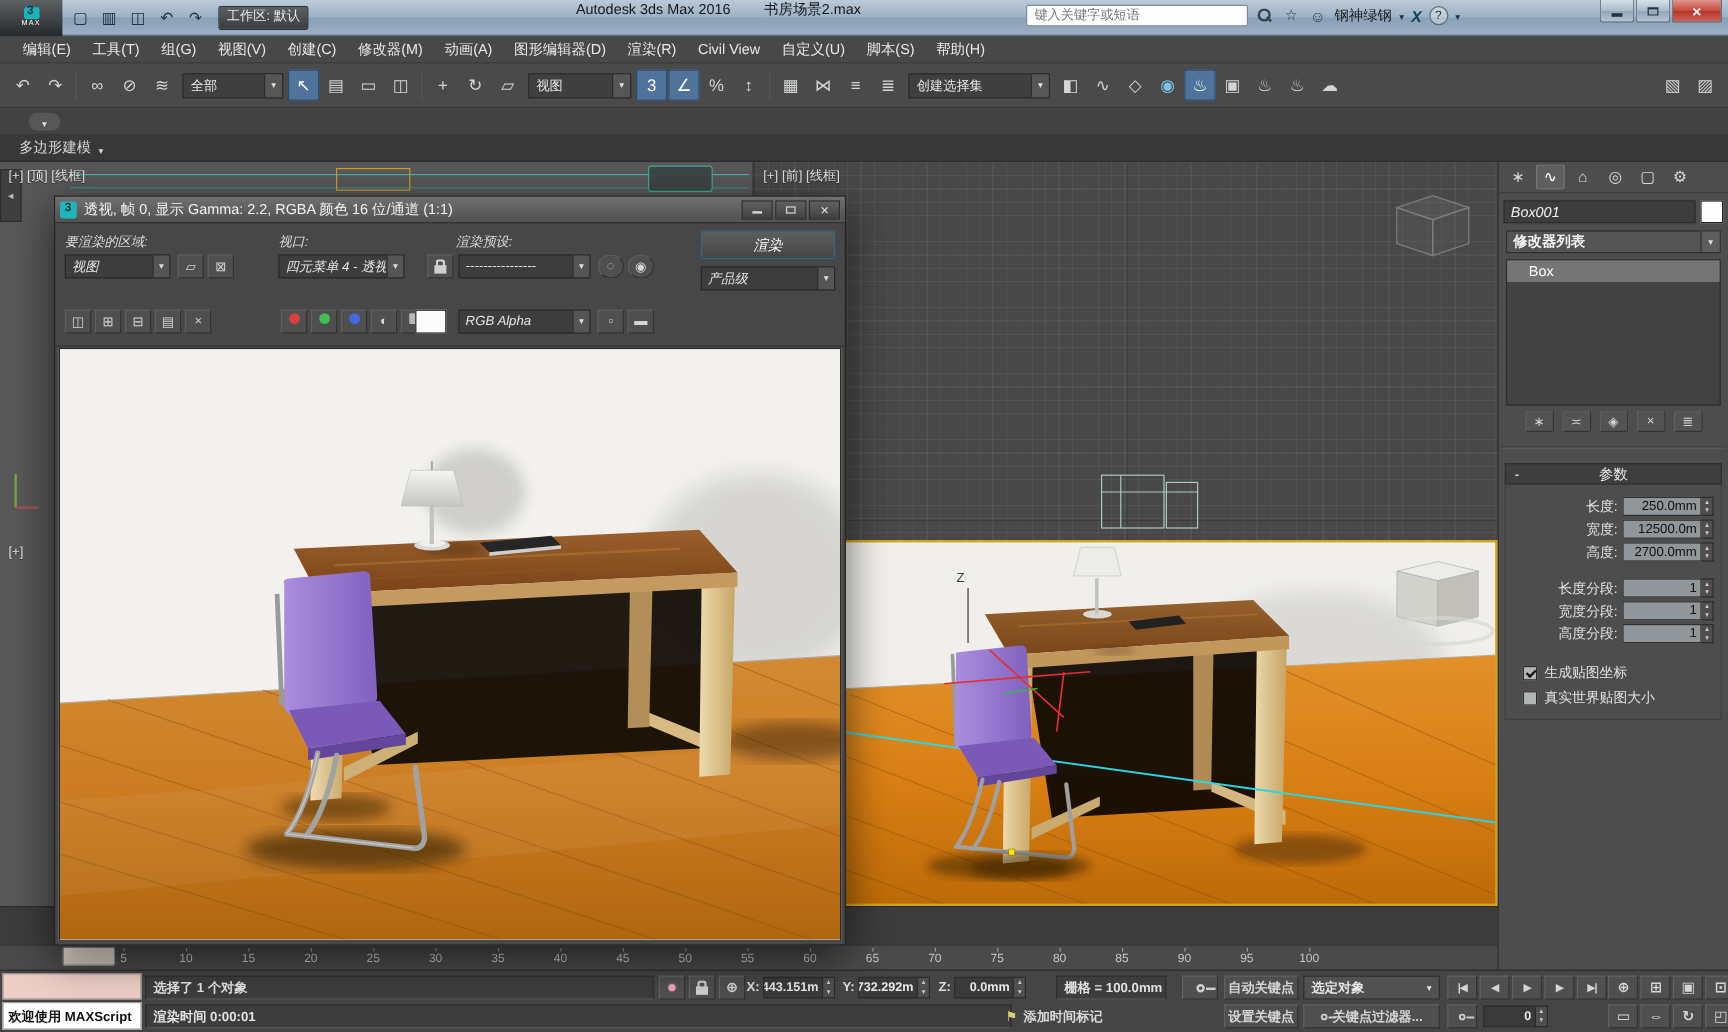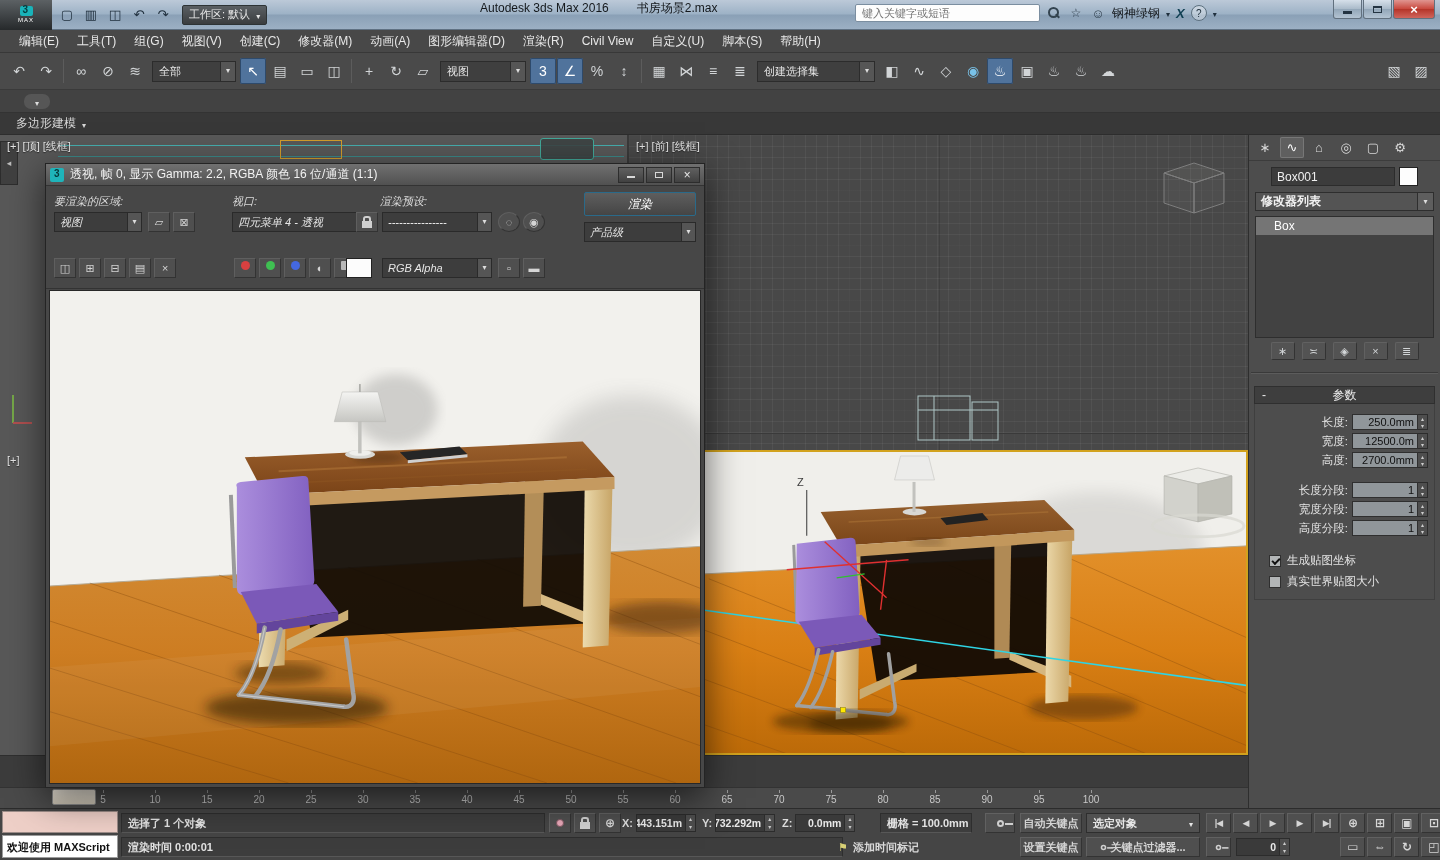--- a/index.html
+++ b/index.html
@@ -13,21 +13,21 @@
     background:linear-gradient(#bcc9d8,#9db2c6 48%,#8aa0b6 52%,#9cb0c4);display:flex;align-items:center;
     border-bottom:1px solid #5f7183;}
   .app-btn{width:52px;height:30px;background:linear-gradient(#5c6164,#26292b);display:flex;flex-direction:column;
     align-items:center;justify-content:center;cursor:pointer;}
   .app-logo{width:13px;height:10px;background:#19b3b9;border-radius:2px;position:relative;}
   .app-logo::before{content:"3";position:absolute;left:3px;top:-2px;color:#063c3e;font-size:10px;font-weight:bold;}
   .app-max{font-size:6px;color:#fff;letter-spacing:1px;margin-top:1px;}
   .qat{display:flex;align-items:center;margin-left:4px;gap:2px;}
   .qat-btn{width:22px;height:22px;display:grid;place-items:center;color:#20303e;font-size:13px;border-radius:2px;}
   .ws-dd{margin-left:8px;height:20px;background:linear-gradient(#5a5f63,#3a3d3f);border:1px solid #2d3335;
-    border-radius:2px;display:flex;align-items:center;padding:0 6px;color:#e8e8e8;font-size:11px;gap:6px;}
+    border-radius:2px;display:flex;align-items:center;padding:0 6px;color:#e8e8e8;font-size:11px;gap:6px;flex-direction:column;}
   .title-text{position:absolute;left:480px;top:0;height:16px;display:flex;align-items:center;gap:28px;
     color:#14181c;font-size:12px;}
   .search-wrap{position:absolute;left:855px;top:4px;display:flex;align-items:center;gap:6px;}
   .search{width:185px;height:18px;border:1px solid #7b8ea0;border-radius:2px;background:#fdfdfd;
     font-size:11px;padding:0 6px;color:#333;font-family:inherit;}
   .mini-ic{width:16px;height:16px;display:grid;place-items:center;color:#2c3b48;font-size:12px;}
   .mag{position:relative;}
   .mag::before{content:"";position:absolute;left:2px;top:2px;width:7px;height:7px;border:2px solid #33434f;border-radius:50%;}
   .mag::after{content:"";position:absolute;left:9px;top:10px;width:5px;height:2px;background:#33434f;transform:rotate(45deg);}
   .ic-star::before{content:"☆";}
@@ -137,21 +137,21 @@
   .keyshape::after{content:"";position:absolute;left:6px;top:1px;width:8px;height:2px;background:#cfcfcf;}
   .keyshape.small{transform:scale(.8);}
   .ic-abs::before{content:"⊕";font-size:12px;}
   .flatlbl{display:flex;align-items:center;gap:5px;color:#d8d8d8;font-size:11px;}
   .ic-flag::before{content:"⚑";color:#d8d075;font-size:11px;}
   
   .cmdpanel{position:absolute;left:1248px;top:135px;width:192px;height:673px;background:#4d4d4d;border-left:1px solid #2e2e2e;}
   .cp-tabs{height:26px;display:flex;align-items:center;padding:2px 4px;gap:3px;border-bottom:1px solid #3c3c3c;}
   .cpt{width:24px;height:21px;display:grid;place-items:center;color:#d8d8d8;font-size:13px;border-radius:2px;}
   .cpt.active{background:#5f5f5f;box-shadow:inset 0 0 0 1px #777;color:#fff;}
-  .cp-name{margin:6px 22px 0;display:flex;gap:4px;}
+  .cp-name{margin:6px 4px 0;display:flex;gap:4px;font-style:italic;}
   .cp-namefield{flex:1;height:19px;background:#3c3c3c;border:1px solid #2c2c2c;color:#f0f0f0;font-size:12px;
     display:flex;align-items:center;padding:0 5px;}
   .cp-swatch{width:19px;height:19px;background:#fdfdfd;border:1px solid #222;}
   .cp-mod{margin:6px 6px 0;height:19px;background:#545454;border:1px solid #2e2e2e;display:flex;align-items:center;}
   .cp-mod .val{flex:1;padding:0 5px;color:#f2f2f2;font-size:12px;font-weight:bold;}
   .cp-mod .arr{width:16px;height:100%;background:#5e5e5e;border-left:1px solid #2e2e2e;display:grid;place-items:center;color:#ddd;}
   .cp-stack{margin:5px 6px 0;height:122px;background:#424242;border:1px solid #2e2e2e;}
   .stack-row{height:18px;background:#757575;color:#fff;font-size:12px;display:flex;align-items:center;padding-left:18px;}
   .cp-stacktools{margin:4px 6px 0;display:flex;justify-content:center;gap:7px;}
   .cp-stacktools .tb-btn{width:24px;height:18px;font-size:11px;background:#535353;border:1px solid #616161;border-right-color:#333;border-bottom-color:#333;}
@@ -734,21 +734,21 @@
       <div class="rw-dd" style="left:8px;top:26px;width:88px" data-interactable="true">
         <span class="val" data-interactable="false">视图</span>
           <span class="arr caret" data-interactable="true"></span>
       </div>
       <div class="rw-ib" style="left:102px;top:26px" data-interactable="true">
           <span class="ic-reg" data-interactable="false"></span>
         </div>
       <div class="rw-ib" style="left:127px;top:26px" data-interactable="true">
           <span class="ic-auto" data-interactable="false"></span>
         </div>
-      <div class="rw-dd" style="left:186px;top:26px;width:144px" data-interactable="true">
+      <div class="rw-dd" style="left:186px;top:26px;width:105px" data-interactable="true">
         <span class="val" data-interactable="false">四元菜单 4 - 透视</span>
           <span class="arr caret" data-interactable="true"></span>
       </div>
       <div class="rw-ib" style="left:310px;top:26px" data-interactable="true">
           <span class="lockshape" data-interactable="false"></span>
         </div>
       <div class="rw-dd" style="left:336px;top:26px;width:110px" data-interactable="true">
         <span class="val" data-interactable="false">----------------</span>
           <span class="arr caret" data-interactable="true"></span>
       </div>

